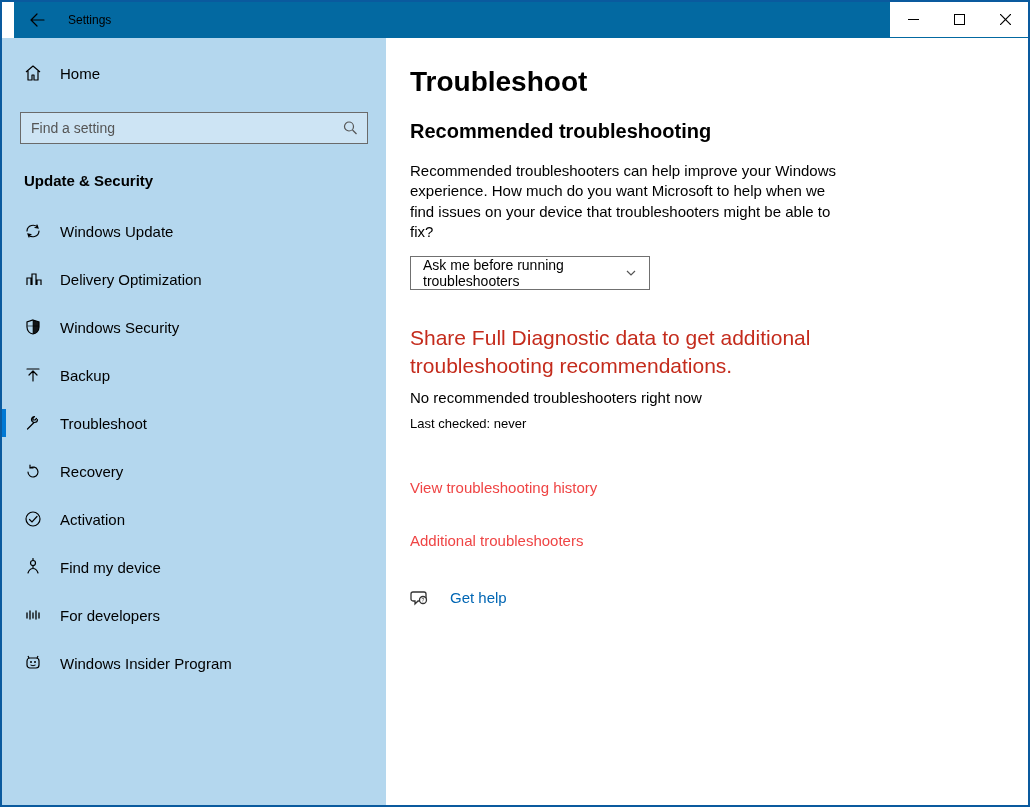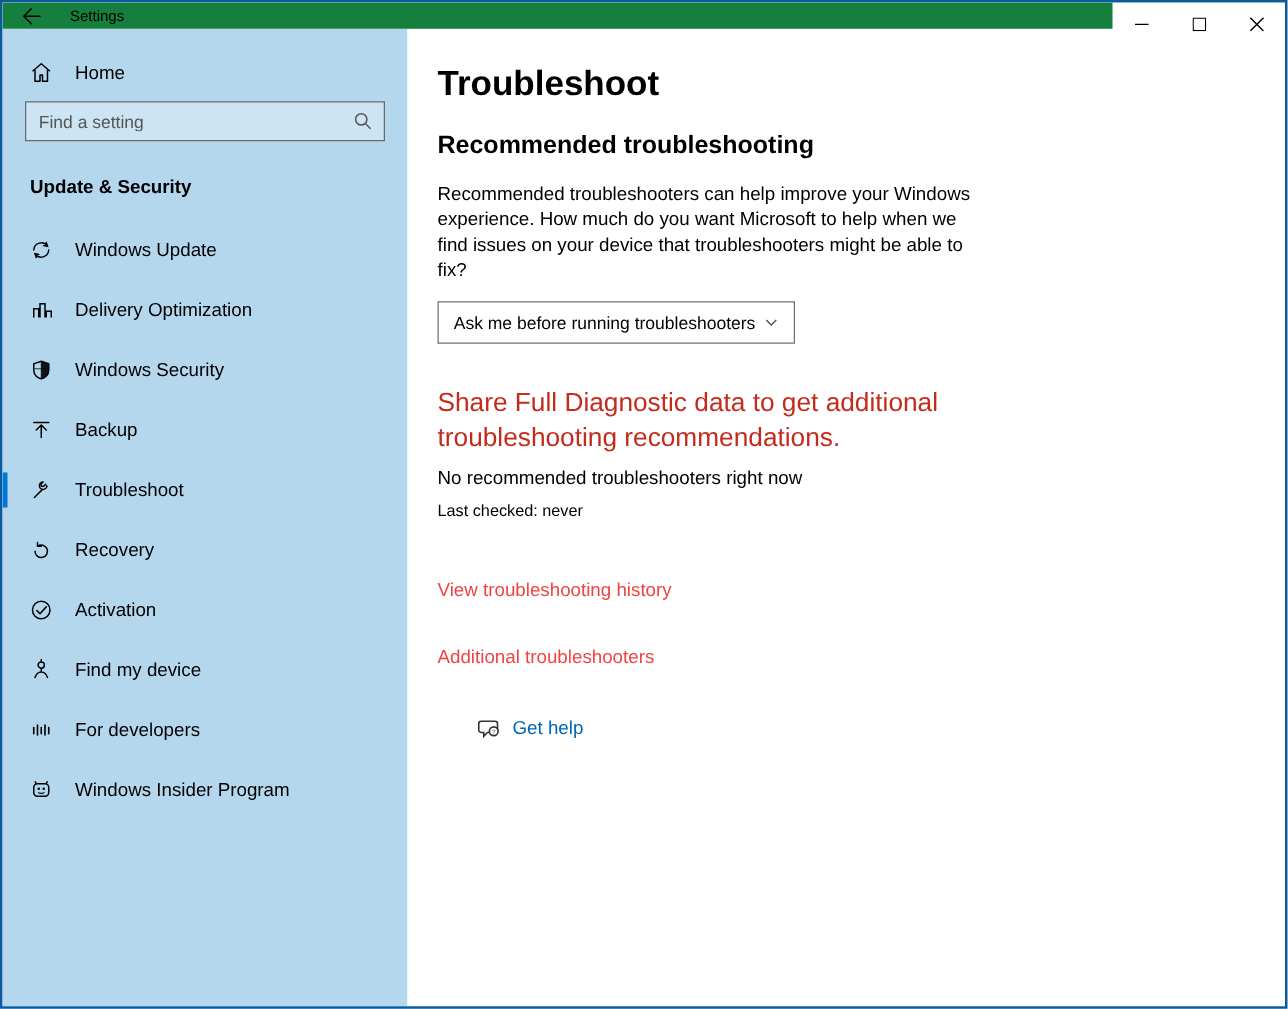--- a/index.html
+++ b/index.html
@@ -12,25 +12,26 @@
     border: 2px solid #0a5a9e;
     width: 1030px;
     height: 807px;
     overflow: hidden;
     display: flex;
     flex-direction: column;
   }
 
   
   .titlebar {
-    height: 21px;
-    display: flex;
-    align-items: center;
-    background: #15803d;
+    height: 36px;
+    display: flex;
+    align-items: center;
+    background: #0369a1;
     position: relative;
+    margin-left: 12px;
   }
   .titlebar .back-btn {
     width: 46px;
     height: 35px;
     display: flex;
     align-items: center;
     justify-content: center;
     font-size: 16px;
   }
   .titlebar .title {
@@ -56,39 +57,40 @@
   .win-controls .ctrl.close svg line { stroke-width: 1.2; }
 
   
   .body {
     flex: 1;
     display: flex;
     min-height: 0;
   }
 
   .sidebar {
-    width: 324px;
+    width: 384px;
     background: #b4d7ee;
     padding: 16px 18px 0 18px;
     display: flex;
     flex-direction: column;
   }
 
   .home-row {
     display: flex;
     align-items: center;
     gap: 18px;
     padding: 10px 4px 14px 4px;
     font-size: 15px;
   }
   .home-row .icon { width: 18px; display:flex; justify-content:center; }
 
   .search-wrap {
     position: relative;
     margin-bottom: 22px;
+    margin-top: 16px;
   }
   .search {
     width: 100%;
     height: 32px;
     background: #cde4f4;
     border: 1px solid #6a6a6a;
     padding: 0 34px 0 10px;
     font-size: 14px;
     color: #555;
     outline: none;
@@ -164,21 +166,21 @@
     font-weight: 700;
     margin-bottom: 18px;
   }
   .para2 {
     font-size: 15px;
     line-height: 1.35;
     max-width: 440px;
     margin-bottom: 14px;
   }
   .dropdown {
-    width: 286px;
+    width: 240px;
     height: 34px;
     border: 1px solid #707070;
     display: flex;
     align-items: center;
     justify-content: space-between;
     padding: 0 12px;
     font-size: 14px;
     margin-bottom: 34px;
   }
   .dropdown .chev { font-size: 12px; color: #555; }
@@ -203,23 +205,22 @@
     color: #ef4444;
     font-size: 15px;
     margin-bottom: 40px;
     display: block;
   }
   .link.tight { margin-bottom: 36px; }
 
   .help-row {
     display: flex;
     align-items: center;
-    gap: 8px;
+    gap: 20px;
     margin-bottom: 16px;
-    margin-left: 32px;
   }
   .help-row .hicon {
     width: 20px;
     color: #333;
     display:flex;
     justify-content:center;
   }
   .help-row a {
     color: #0066b4;
     font-size: 15px;

